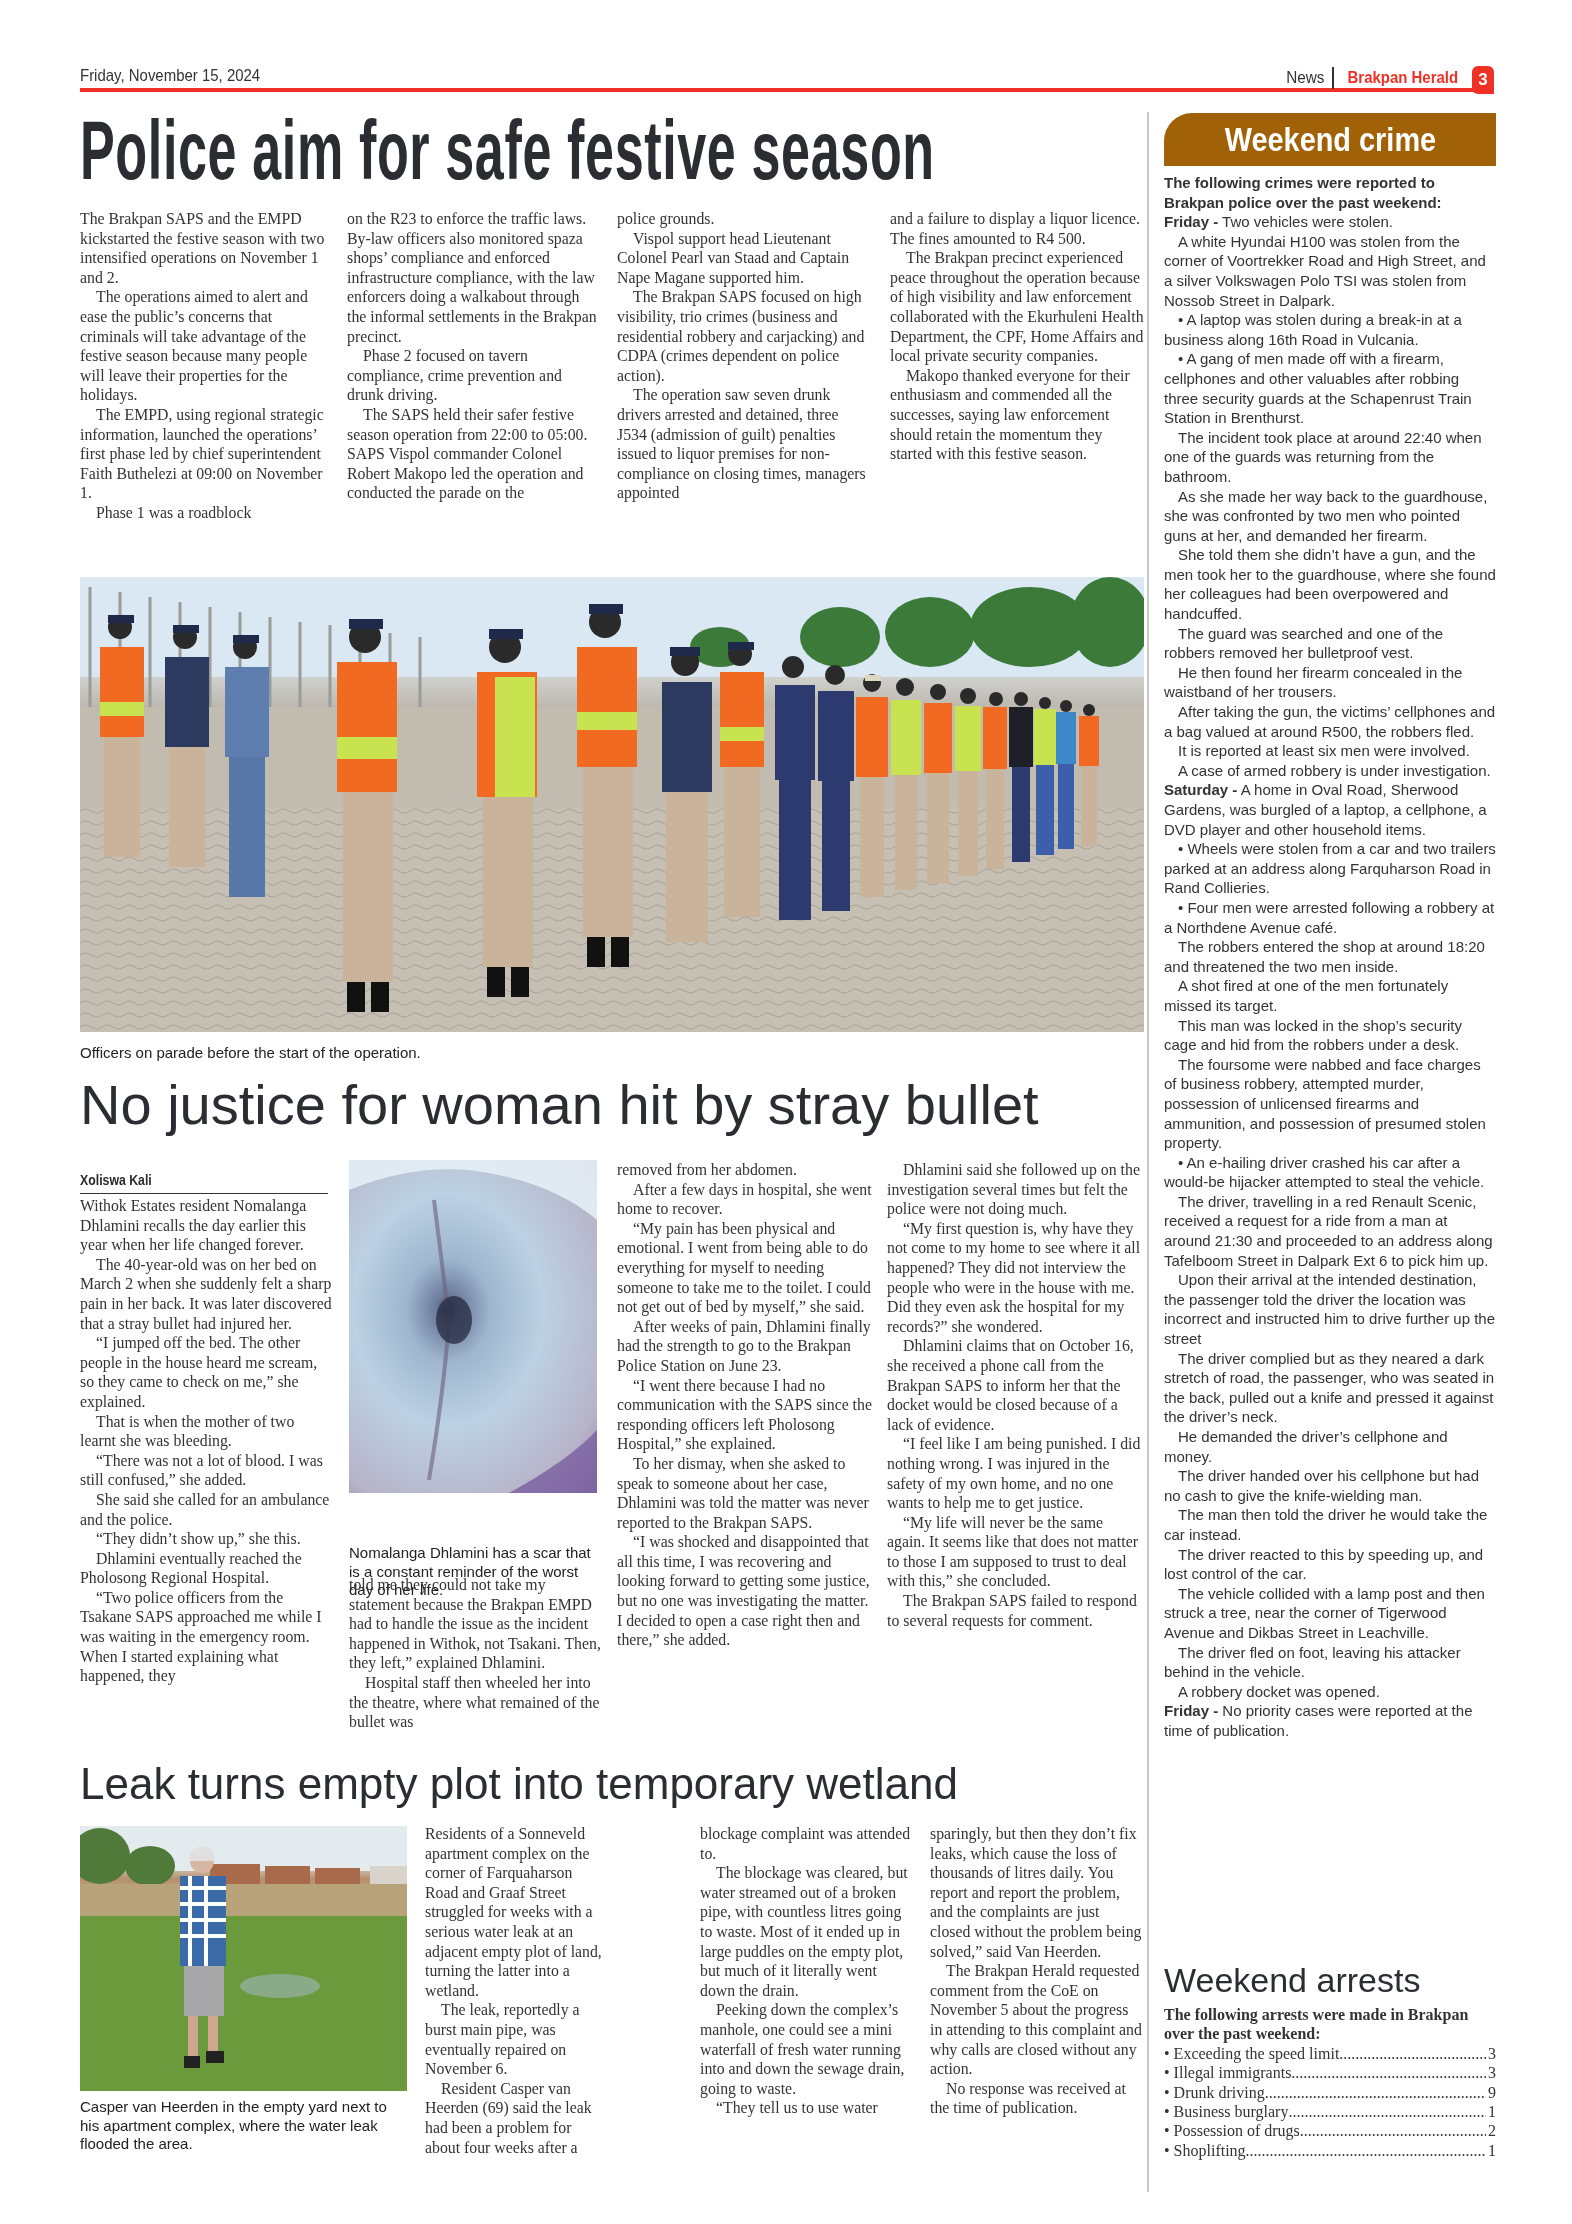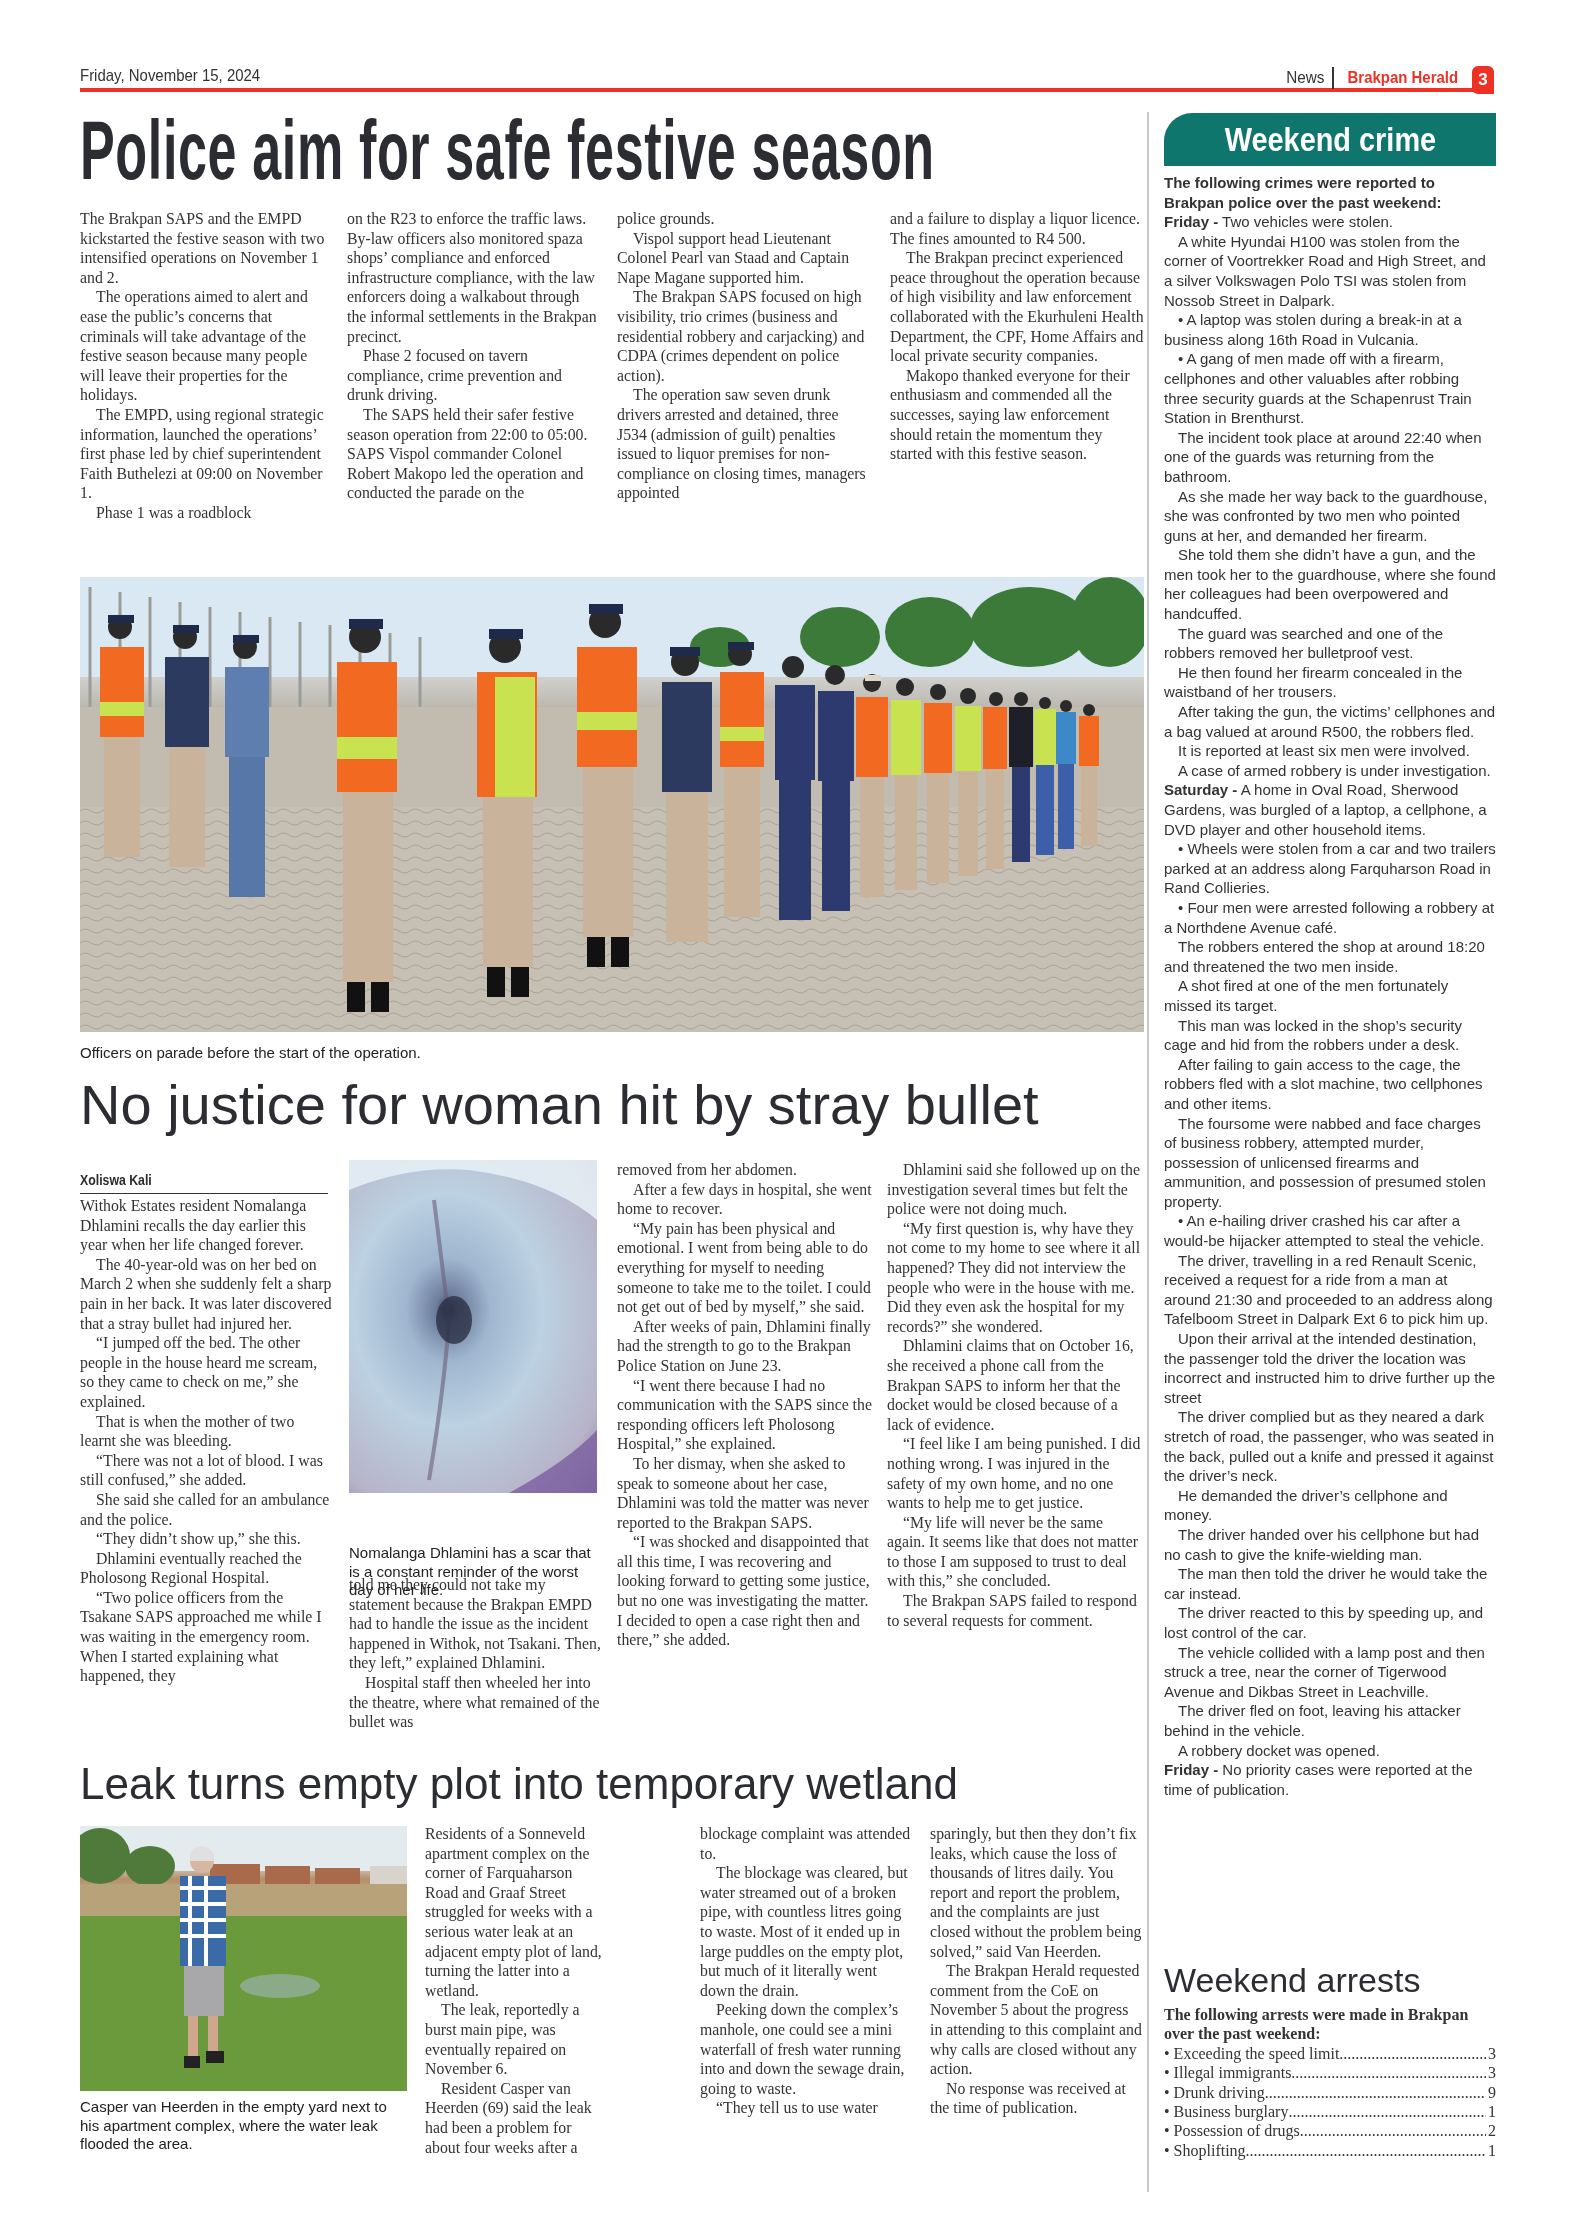--- a/index.html
+++ b/index.html
@@ -25,21 +25,21 @@
   .photo1 { position: absolute; left: 80px; top: 577px; width: 1064px; height: 455px; background: linear-gradient(180deg, #cfe2f0 0%, #e8eef1 14%, #b8b3a9 30%, #c9c3b8 60%, #bdb8ae 100%); overflow: hidden; }
   .caption { position: absolute; font-family: "Liberation Sans", sans-serif; font-size: 15px; line-height: 18.5px; color: #222; }
 
   .h2 { position: absolute; font-family: "Liberation Sans", sans-serif; font-weight: normal; color: #2b2d33; white-space: nowrap; line-height: 1; }
 
   .byline { position: absolute; left: 80px; top: 1163px; width: 248px; border-bottom: 1.5px solid #333; padding-bottom: 5px; font-family: "Liberation Sans", sans-serif; font-weight: bold; font-size: 15px; transform-origin: left; margin-top: 8px; }
   .byline span { display: inline-block; transform: scaleX(0.82); transform-origin: left; }
 
   .photo2 { position: absolute; left: 349px; top: 1160px; width: 248px; height: 333px; background: radial-gradient(ellipse at 40% 45%, #35405a 0%, #6d7d9c 6%, #9fb6cf 20%, #bcd1e2 45%, #b7b3c8 80%, #8a7aa8 100%); overflow: hidden; }
 
-  .sidebar-banner { position: absolute; left: 1164px; top: 113px; width: 332px; height: 53px; background: #0f766e; border-radius: 28px 0 0 0; display: flex; align-items: center; justify-content: center; }
+  .sidebar-banner { position: absolute; left: 1164px; top: 113px; width: 332px; height: 53px; background: #a16207; border-radius: 28px 0 0 0; display: flex; align-items: center; justify-content: center; }
   .sidebar-banner span { color: #fff; font-family: "Liberation Sans", sans-serif; font-weight: bold; font-size: 34px; transform: scaleX(0.85); display: inline-block; }
 
   .side { position: absolute; left: 1164px; width: 332px; font-family: "Liberation Sans", sans-serif; font-size: 15px; line-height: 19.6px; color: #333; }
   .side p { text-indent: 14px; }
   .side p.noindent { text-indent: 0; }
   .side b { font-weight: bold; }
 
   .arrests { position: absolute; left: 1164px; top: 2005px; width: 332px; font-size: 16px; line-height: 19.4px; color: #333; }
   .arrests .intro { font-weight: bold; }
   .arrests .row { display: flex; align-items: baseline; }
@@ -364,21 +364,20 @@
   <p>He then found her firearm concealed in the waistband of her trousers.</p>
   <p>After taking the gun, the victims’ cellphones and a bag valued at around R500, the robbers fled.</p>
   <p>It is reported at least six men were involved.</p>
   <p>A case of armed robbery is under investigation.</p>
   <p class="noindent"><b>Saturday -</b> <span>A home in Oval Road, Sherwood Gardens, was burgled of a laptop, a cellphone, a DVD player and other household items.</span></p>
   <p>• Wheels were stolen from a car and two trailers parked at an address along Farquharson Road in Rand Collieries.</p>
   <p>• Four men were arrested following a robbery at a Northdene Avenue café.</p>
   <p>The robbers entered the shop at around 18:20 and threatened the two men inside.</p>
   <p>A shot fired at one of the men fortunately missed its target.</p>
   <p>This man was locked in the shop’s security cage and hid from the robbers under a desk.</p>
-  <p>After failing to gain access to the cage, the robbers fled with a slot machine, two cellphones and other items.</p>
   <p>The foursome were nabbed and face charges of business robbery, attempted murder, possession of unlicensed firearms and ammunition, and possession of presumed stolen property.</p>
   <p>• An e-hailing driver crashed his car after a would-be hijacker attempted to steal the vehicle.</p>
   <p>The driver, travelling in a red Renault Scenic, received a request for a ride from a man at around 21:30 and proceeded to an address along Tafelboom Street in Dalpark Ext 6 to pick him up.</p>
   <p>Upon their arrival at the intended destination, the passenger told the driver the location was incorrect and instructed him to drive further up the street</p>
   <p>The driver complied but as they neared a dark stretch of road, the passenger, who was seated in the back, pulled out a knife and pressed it against the driver’s neck.</p>
   <p>He demanded the driver’s cellphone and money.</p>
   <p>The driver handed over his cellphone but had no cash to give the knife-wielding man.</p>
   <p>The man then told the driver he would take the car instead.</p>
   <p>The driver reacted to this by speeding up, and lost control of the car.</p>
   <p>The vehicle collided with a lamp post and then struck a tree, near the corner of Tigerwood Avenue and Dikbas Street in Leachville.</p>

